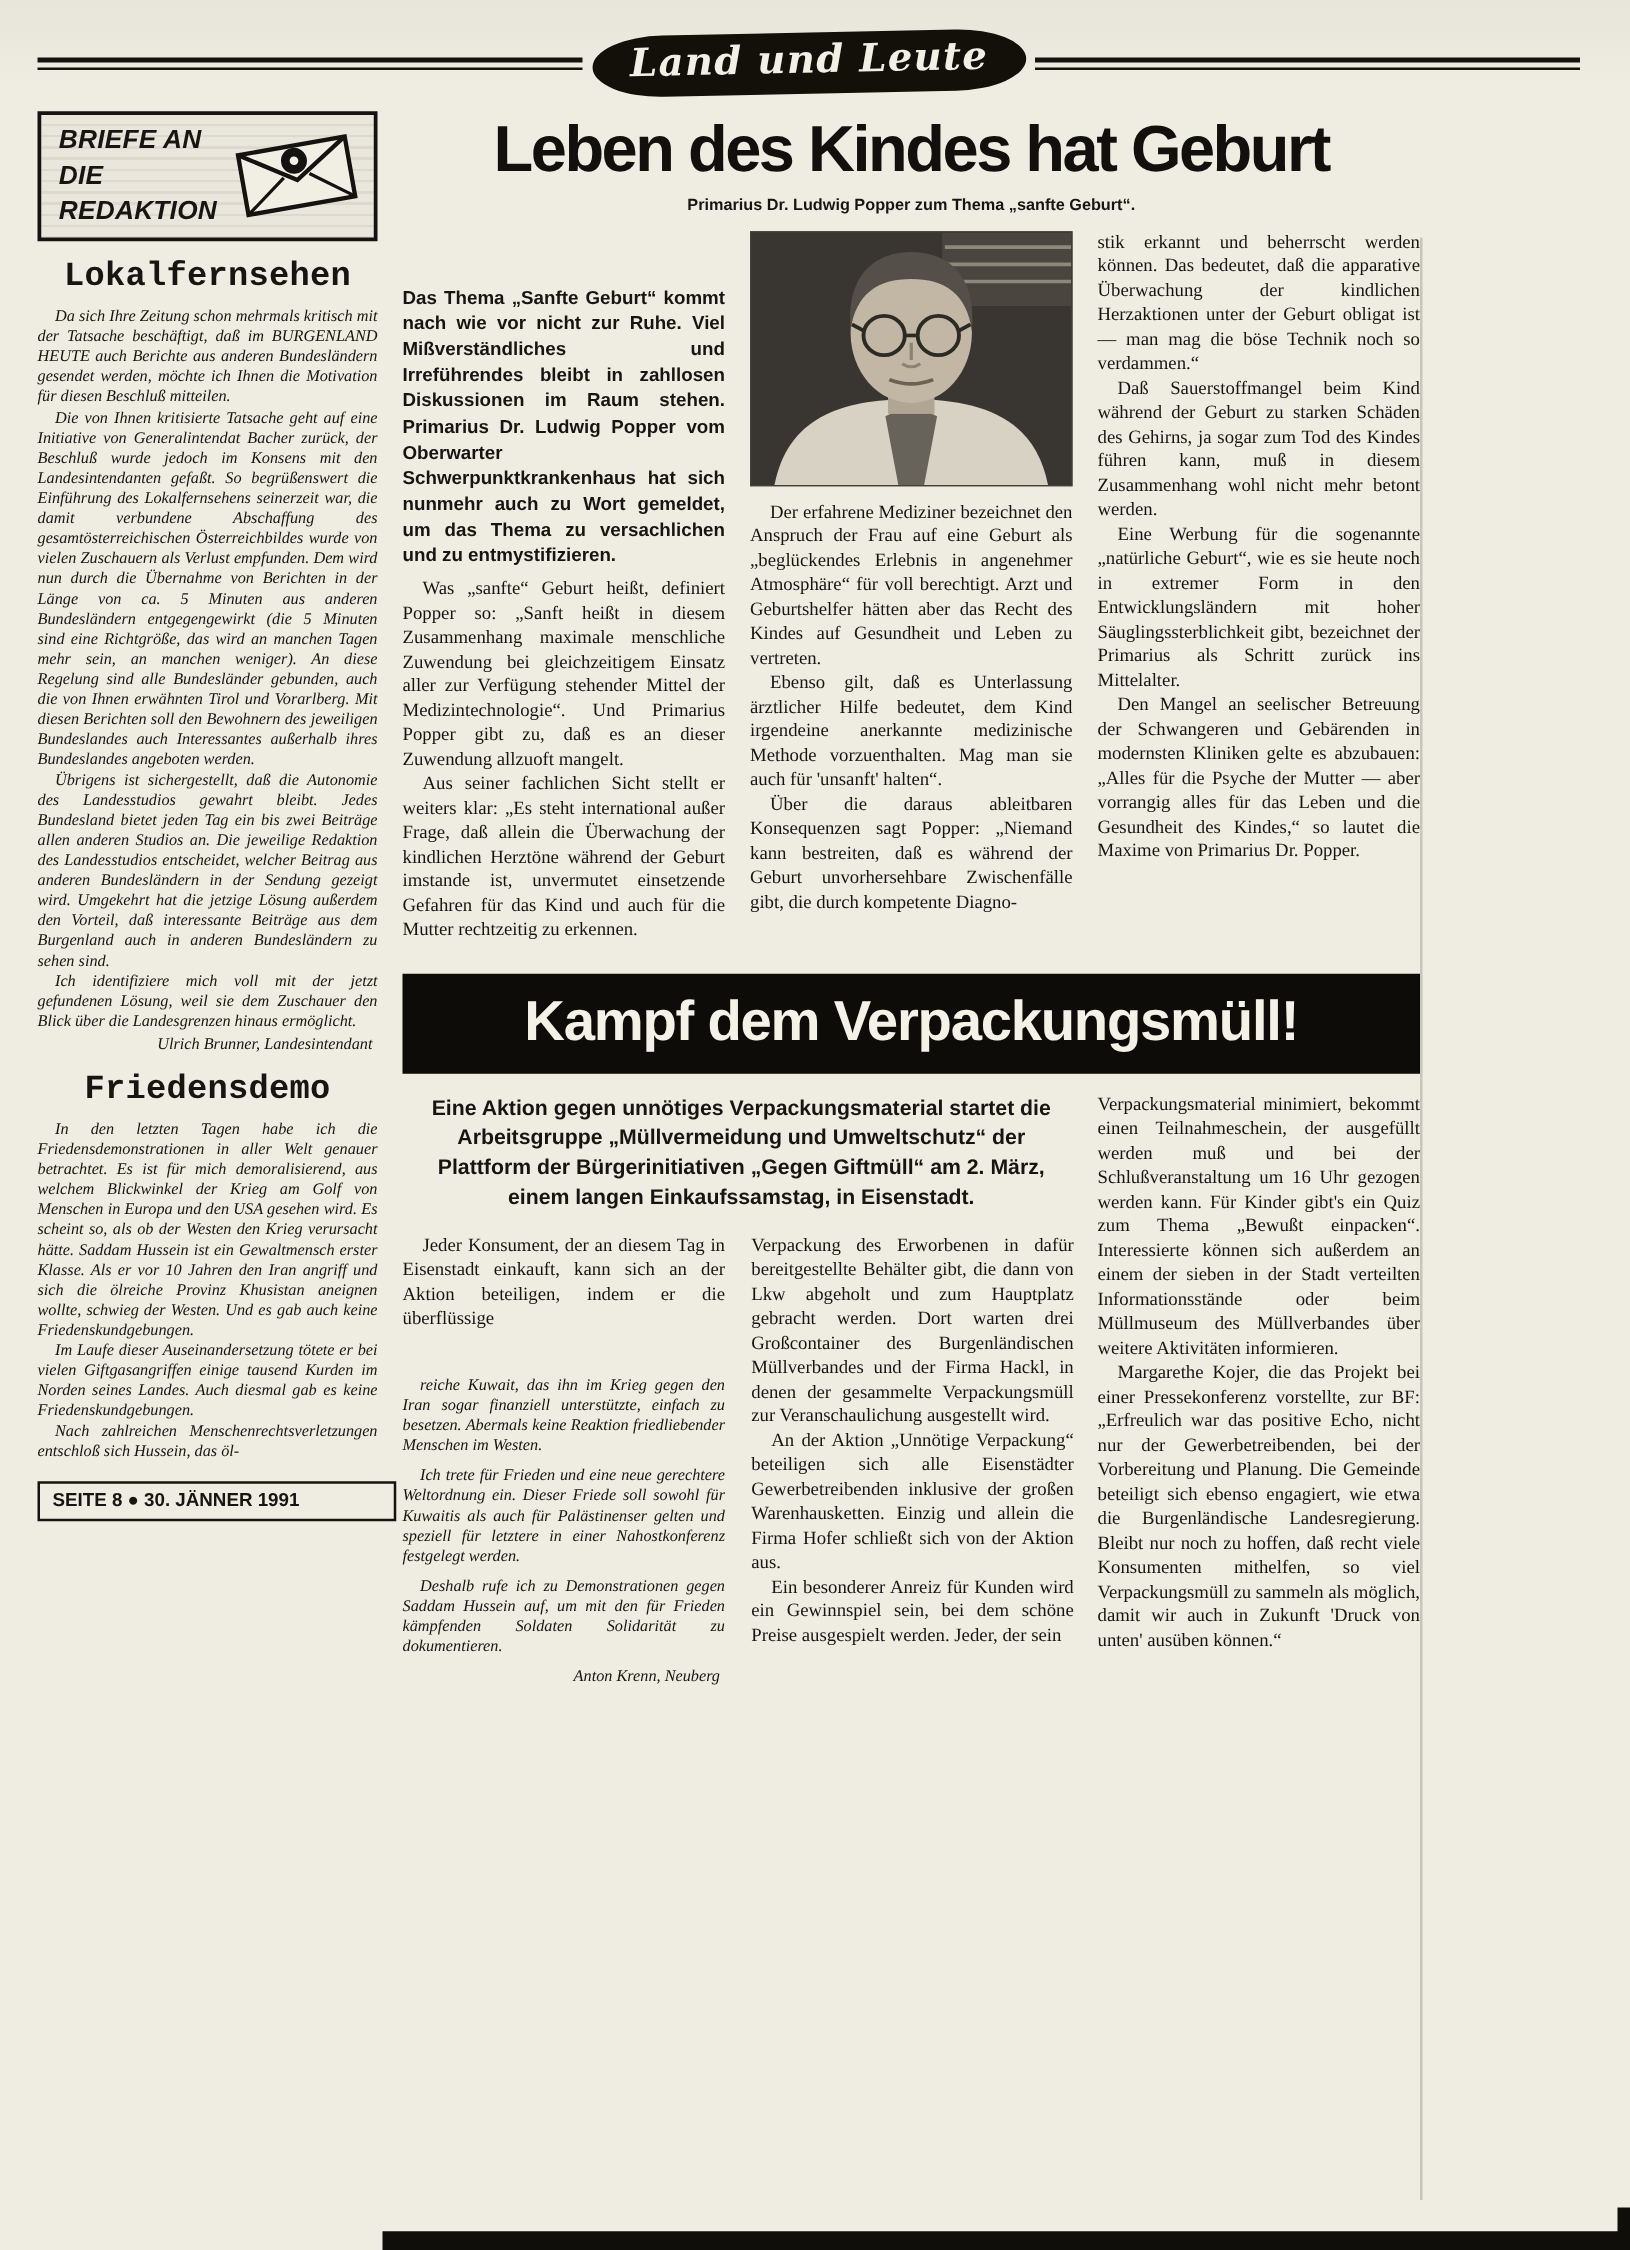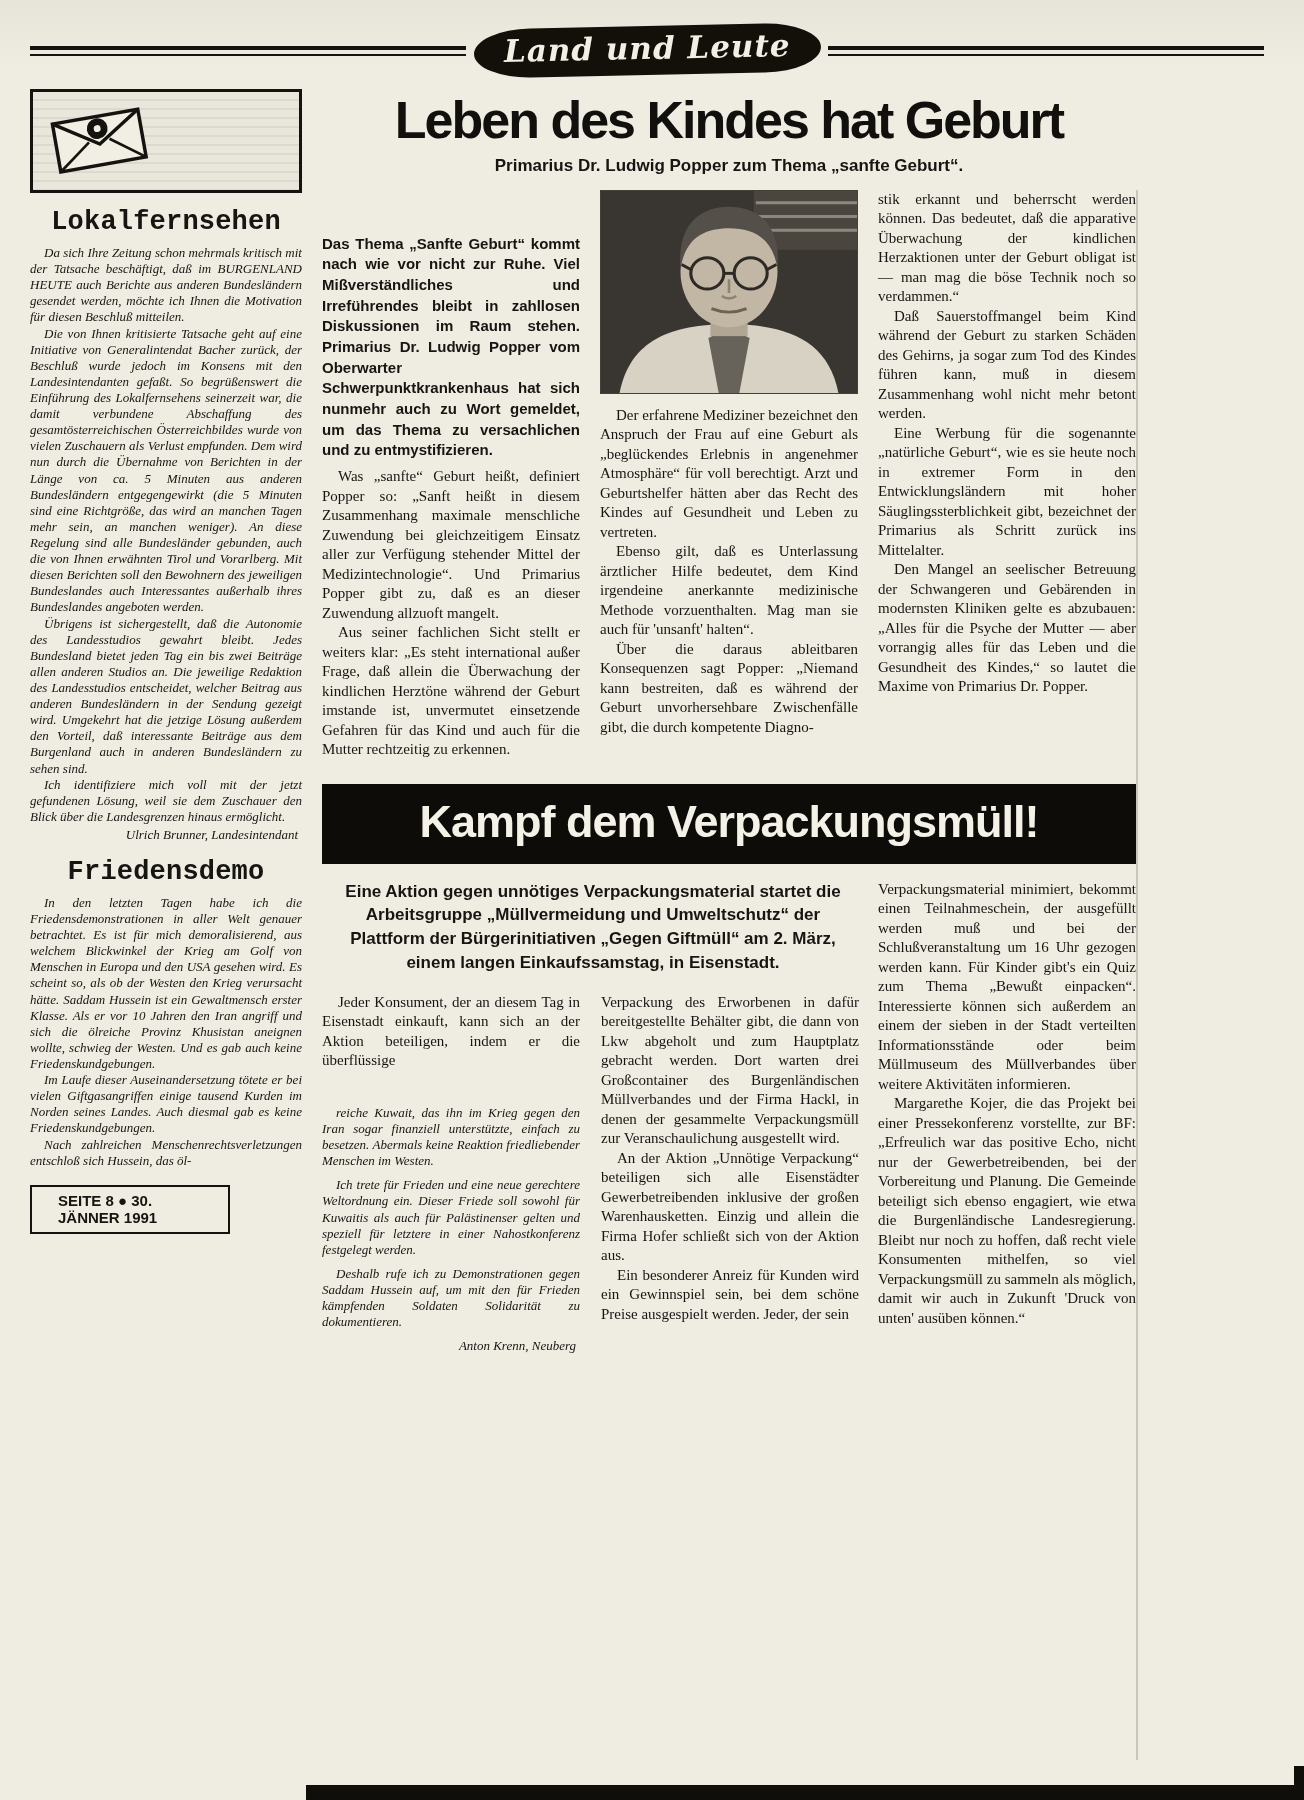--- a/index.html
+++ b/index.html
@@ -37,32 +37,32 @@
   .letter-head {
     font-family:Liberation Mono, monospace; font-weight:bold; font-size:27px;
     text-align:center; margin:14px 0 8px; letter-spacing:.2px;
   }
   .letter-p {
     font-style:italic; font-size:13px; line-height:1.24; text-align:justify;
     text-indent:14px; hyphens:auto;
   }
   .letter-sig { font-style:italic; font-size:13px; text-align:right; margin:2px 4px 0 0; }
   .seite-strip {
-    border:2px solid #15130f; width:200px; margin-top:16px; padding:5px 26px 6px;
+    border:2px solid #15130f; width:287px; margin-top:16px; padding:5px 10px 6px;
     font-family:"Liberation Sans", sans-serif; font-weight:bold; font-size:15px;
     background:#efece2;
   }
   
   .headline {
     font-family:"Liberation Sans", sans-serif; font-weight:700; font-size:52px;
     letter-spacing:-2px; text-align:center; line-height:1.05; margin:4px 0 8px;
     color:#12100d;
   }
   .subhead {
-    font-family:"Liberation Sans", sans-serif; font-weight:700; font-size:17px;
+    font-family:"Liberation Sans", sans-serif; font-weight:700; font-size:13px;
     text-align:center; margin-bottom:14px;
   }
   .cols3 { display:flex; gap:20px; }
   .ncol { width:258px; flex:none; font-size:15px; line-height:1.3; text-align:justify; hyphens:auto; }
   .body-p { text-indent:16px; }
   .lead-bold {
     font-family:"Liberation Sans", sans-serif; font-weight:700; font-size:15px;
     line-height:1.38; text-align:justify; text-indent:0; margin-bottom:6px;margin-top:44px;
   }
   .photo { border:1px solid #45413a; margin-bottom:12px; background:#3a3733; }
@@ -96,20 +96,24 @@
     <div class="mast-rule"></div>
     <div class="mast-ribbon">Land und Leute</div>
     <div class="mast-rule"></div>
   </header>
 
   <div class="layout">
 
     <aside class="left-col">
 
       <div class="briefe-box">
+        <div class="briefe-title">
+          <span>BRIEFE AN</span><br>
+          <span>DIE REDAKTION</span>
+        </div>
         <span class="briefe-env">
           <svg viewBox="0 0 120 92">
             <g transform="rotate(-10 60 46)">
               <rect x="10" y="20" width="100" height="56" fill="#f1eee4" stroke="#15130f" stroke-width="4"></rect>
               <path d="M10 20 L60 52 L110 20" fill="none" stroke="#15130f" stroke-width="4"></path>
               <path d="M10 76 L48 48 M110 76 L72 48" fill="none" stroke="#15130f" stroke-width="3"></path>
               <circle cx="60" cy="34" r="12" fill="#15130f"></circle>
               <circle cx="60" cy="34" r="4" fill="#f1eee4"></circle>
             </g>
           </svg>

